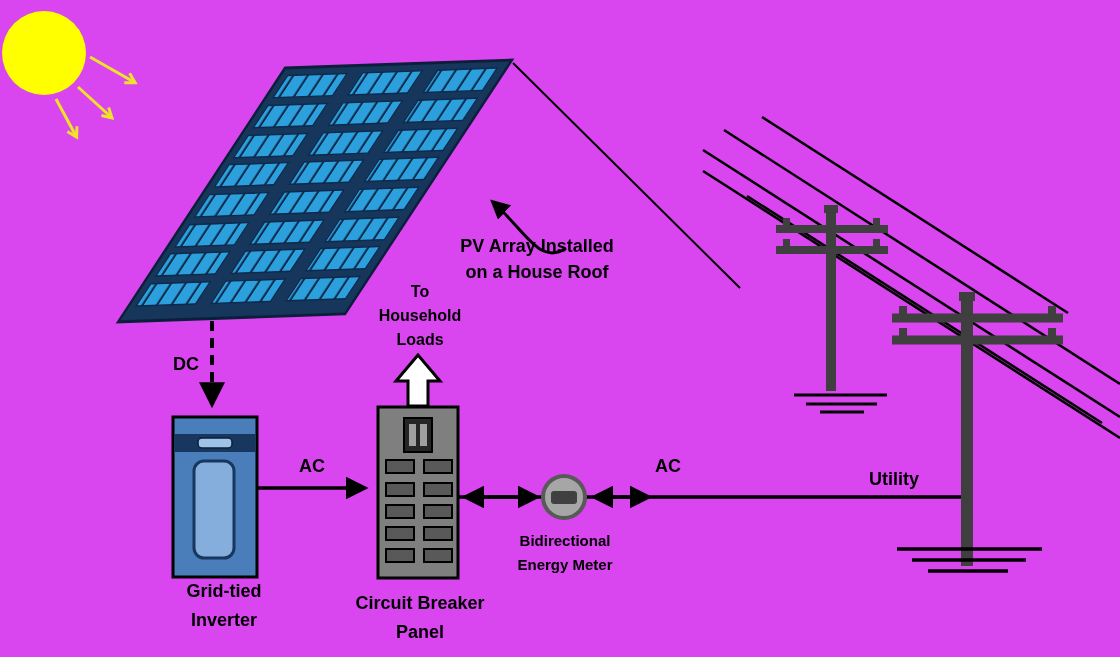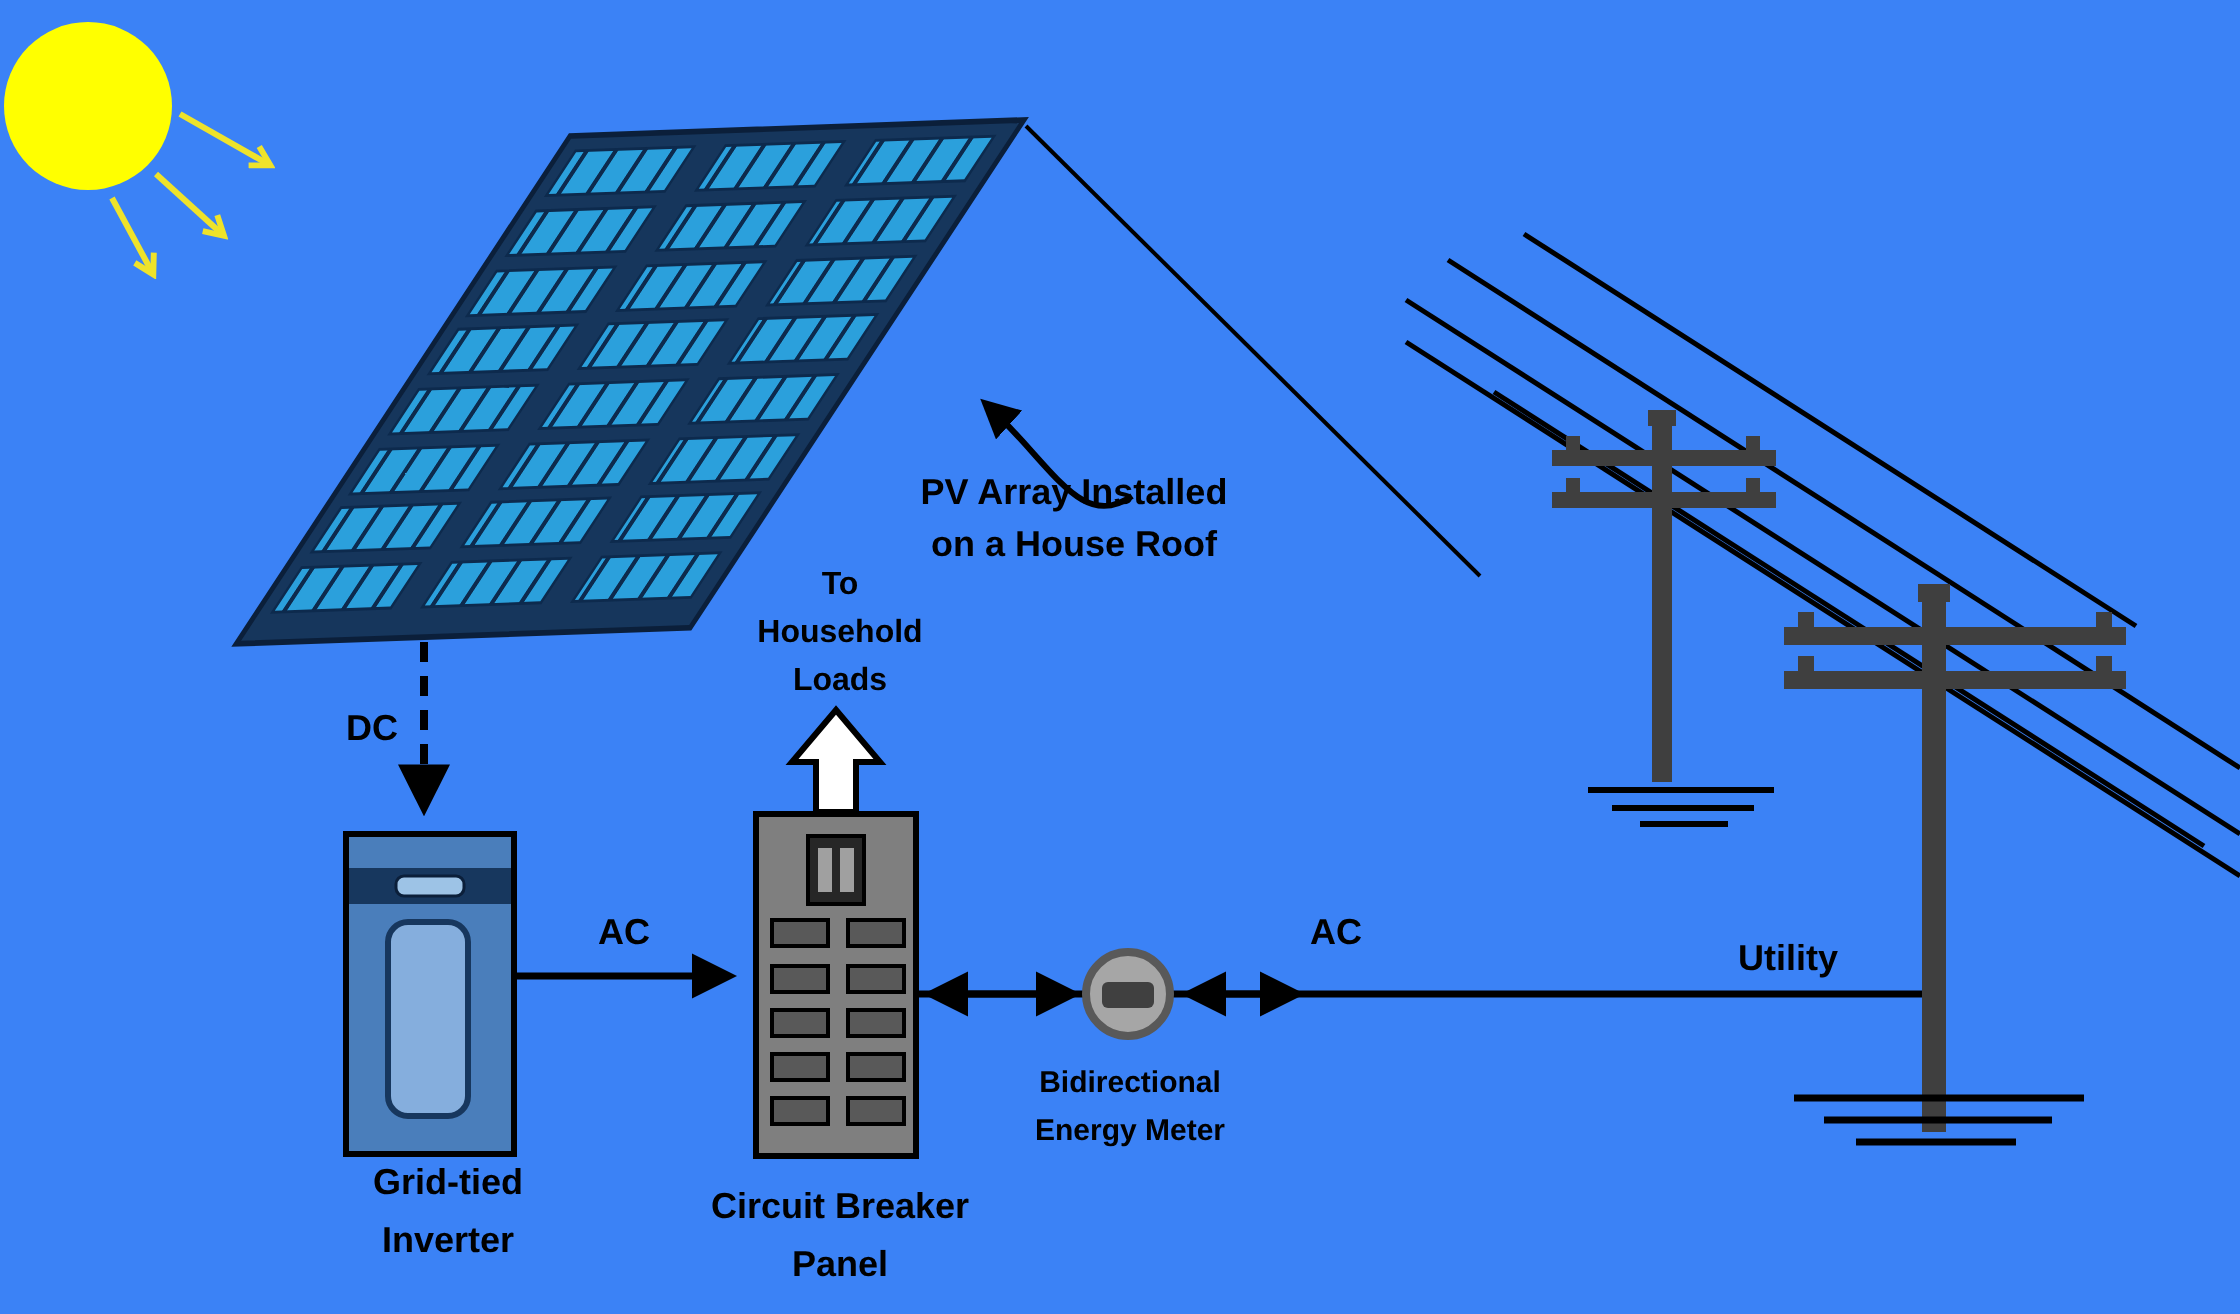--- a/index.html
+++ b/index.html
@@ -1,16 +1,16 @@
 <!DOCTYPE html>
 <html><head>
 <meta charset="utf-8">
 <style>
   html,body{margin:0;padding:0;background:#ffffff;}
-  .stage{position:relative;width:1120px;height:657px;background:#3b82f6;overflow:hidden;
+  .stage{position:relative;width:1120px;height:657px;background:#d946ef;overflow:hidden;
          font-family:"Liberation Sans",sans-serif;}
   svg{display:block;}
   text{font-family:"Liberation Sans",sans-serif;font-weight:bold;fill:#000;}
   .lbl-lg{font-size:18px;}
   .lbl-md{font-size:16px;}
   .lbl-sm{font-size:15px;}
 </style>
 </head>
 <body>
 

